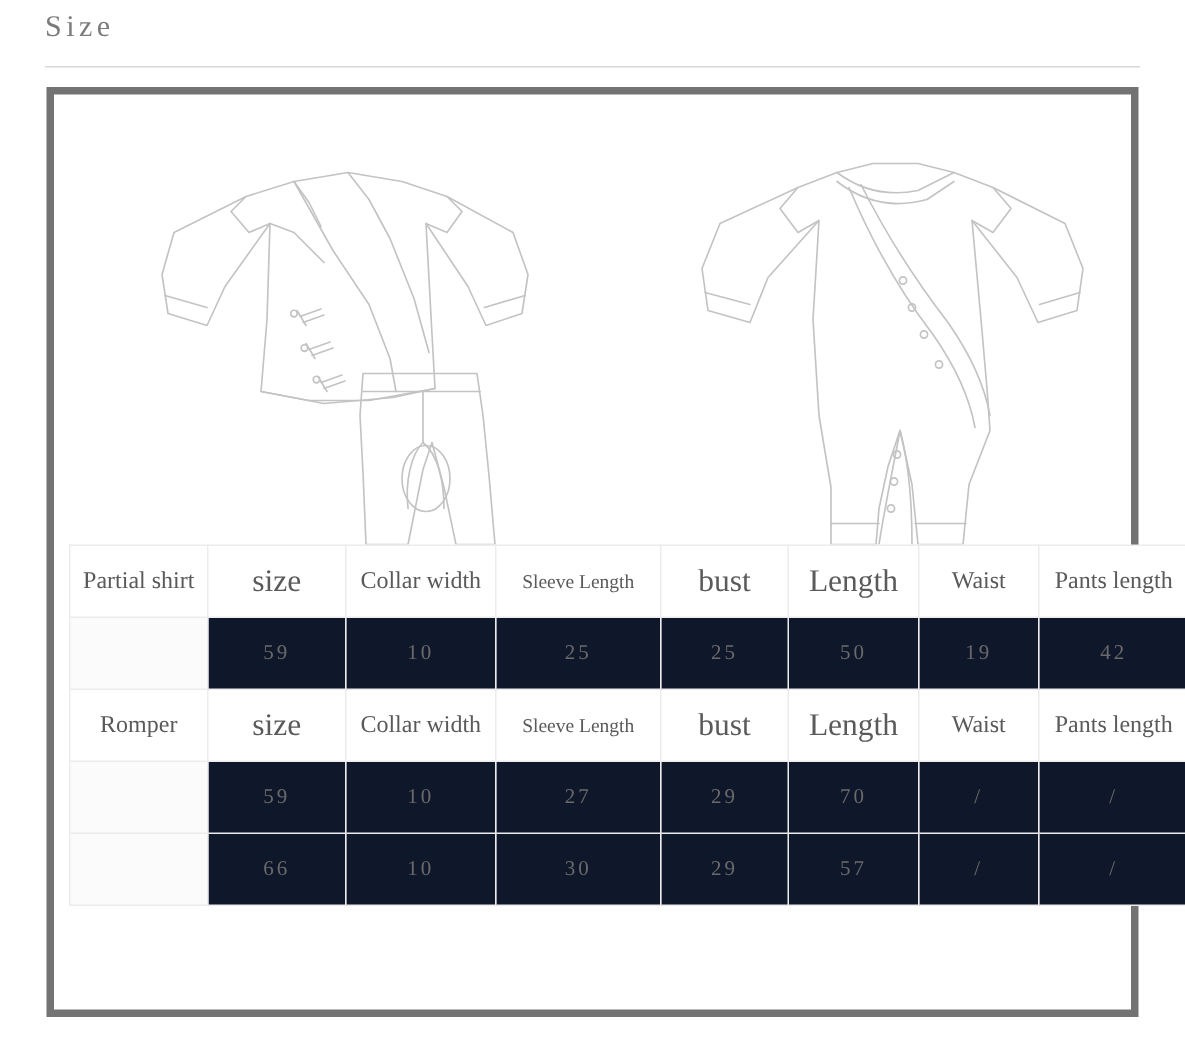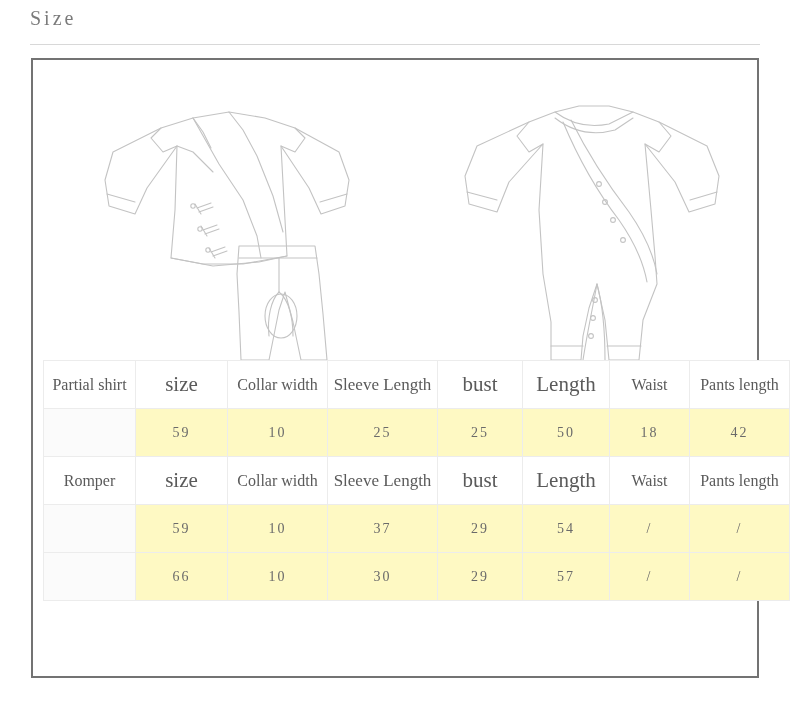--- a/index.html
+++ b/index.html
@@ -51,21 +51,21 @@
     background: #d8d8d8;
   }
 
   
   .frame {
     position: absolute;
     left: 31px;
     top: 58px;
     width: 728px;
     height: 620px;
-    border: 2px solid #737373;
+    border: 5px solid #737373;
     box-sizing: border-box;
     background: #fff;
   }
 
   
   .illustrations {
     position: absolute;
     left: 0;
     top: 0;
     width: 726px;
@@ -108,28 +108,28 @@
   tr.head-row td {
     height: 45px;
     background: #fff;
     font-size: 15px;
     letter-spacing: 0px;
   }
   tr.head-row td.big {
     font-size: 21px;
   }
   tr.head-row td.small {
-    font-size: 17px;
+    font-size: 13px;
   }
   tr.head-row td.mid {
     font-size: 16px;
   }
   tr.data-row td {
     height: 45px;
-    background: #fef9c3;
+    background: #0f172a;
     font-size: 14px;
     letter-spacing: 2px;
     color: #6a6a6a;
   }
   tr.data-row td.label-cell {
     background: #fbfbfb;
   }
 
   
   .footer-mark {
@@ -277,43 +277,43 @@
           <td class="mid">Pants length</td>
         </tr>
 
         <tr class="data-row">
           <td class="label-cell"></td>
           <td>59</td>
           <td>10</td>
           <td>25</td>
           <td>25</td>
           <td>50</td>
-          <td>18</td>
+          <td>19</td>
           <td>42</td>
         </tr>
 
 
         <tr class="head-row">
           <td class="mid">Romper</td>
           <td class="big">size</td>
           <td class="mid">Collar width</td>
           <td class="small">Sleeve Length</td>
           <td class="big">bust</td>
           <td class="big">Length</td>
           <td class="mid">Waist</td>
           <td class="mid">Pants length</td>
         </tr>
 
         <tr class="data-row">
           <td class="label-cell"></td>
           <td>59</td>
           <td>10</td>
-          <td>37</td>
+          <td>27</td>
           <td>29</td>
-          <td>54</td>
+          <td>70</td>
           <td>/</td>
           <td>/</td>
         </tr>
 
         <tr class="data-row">
           <td class="label-cell"></td>
           <td>66</td>
           <td>10</td>
           <td>30</td>
           <td>29</td>

